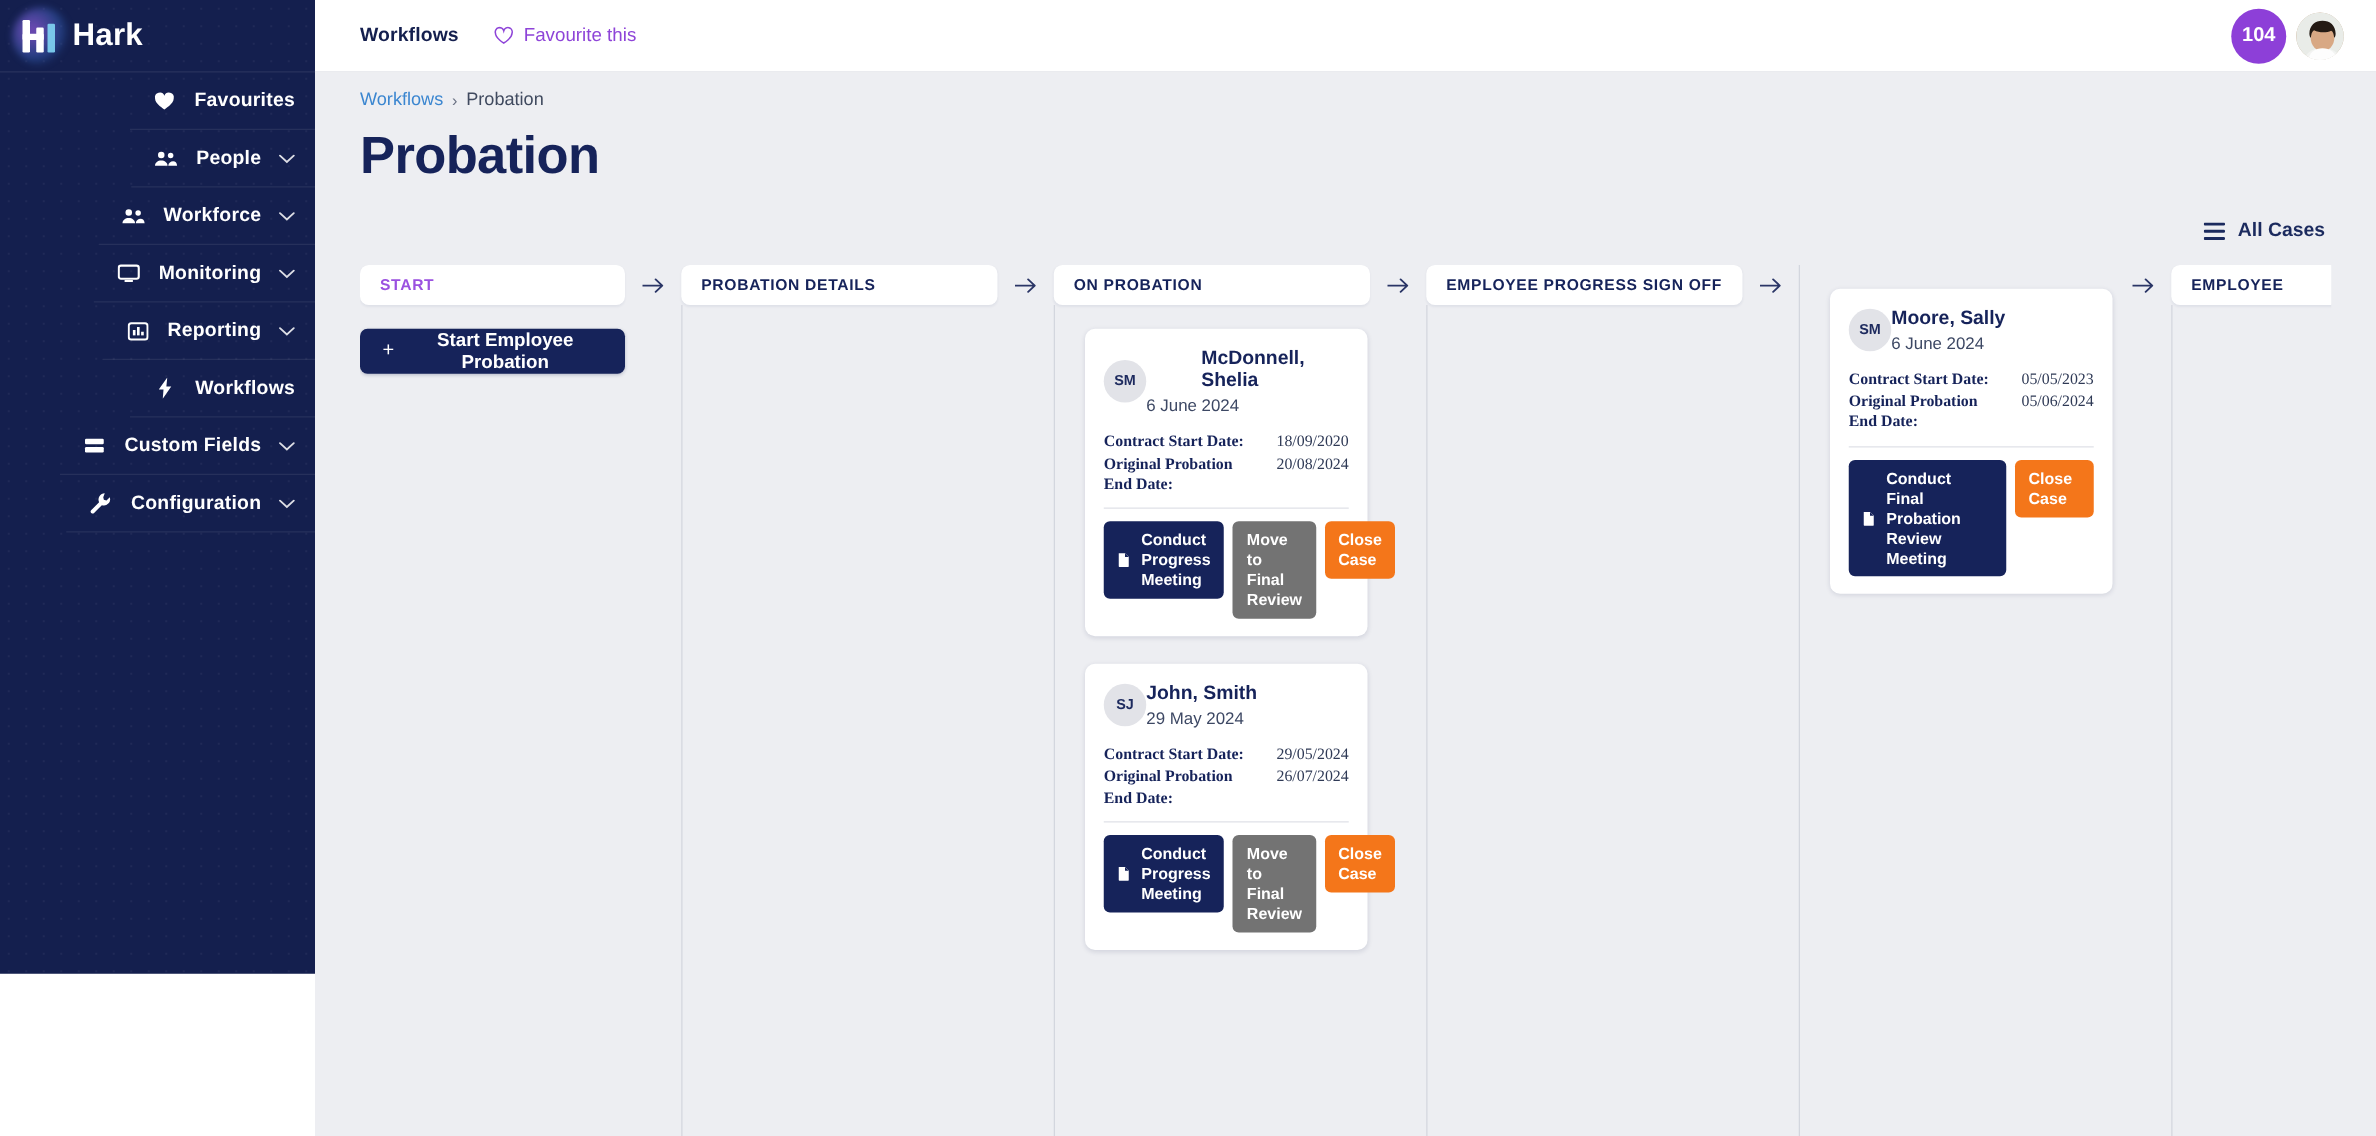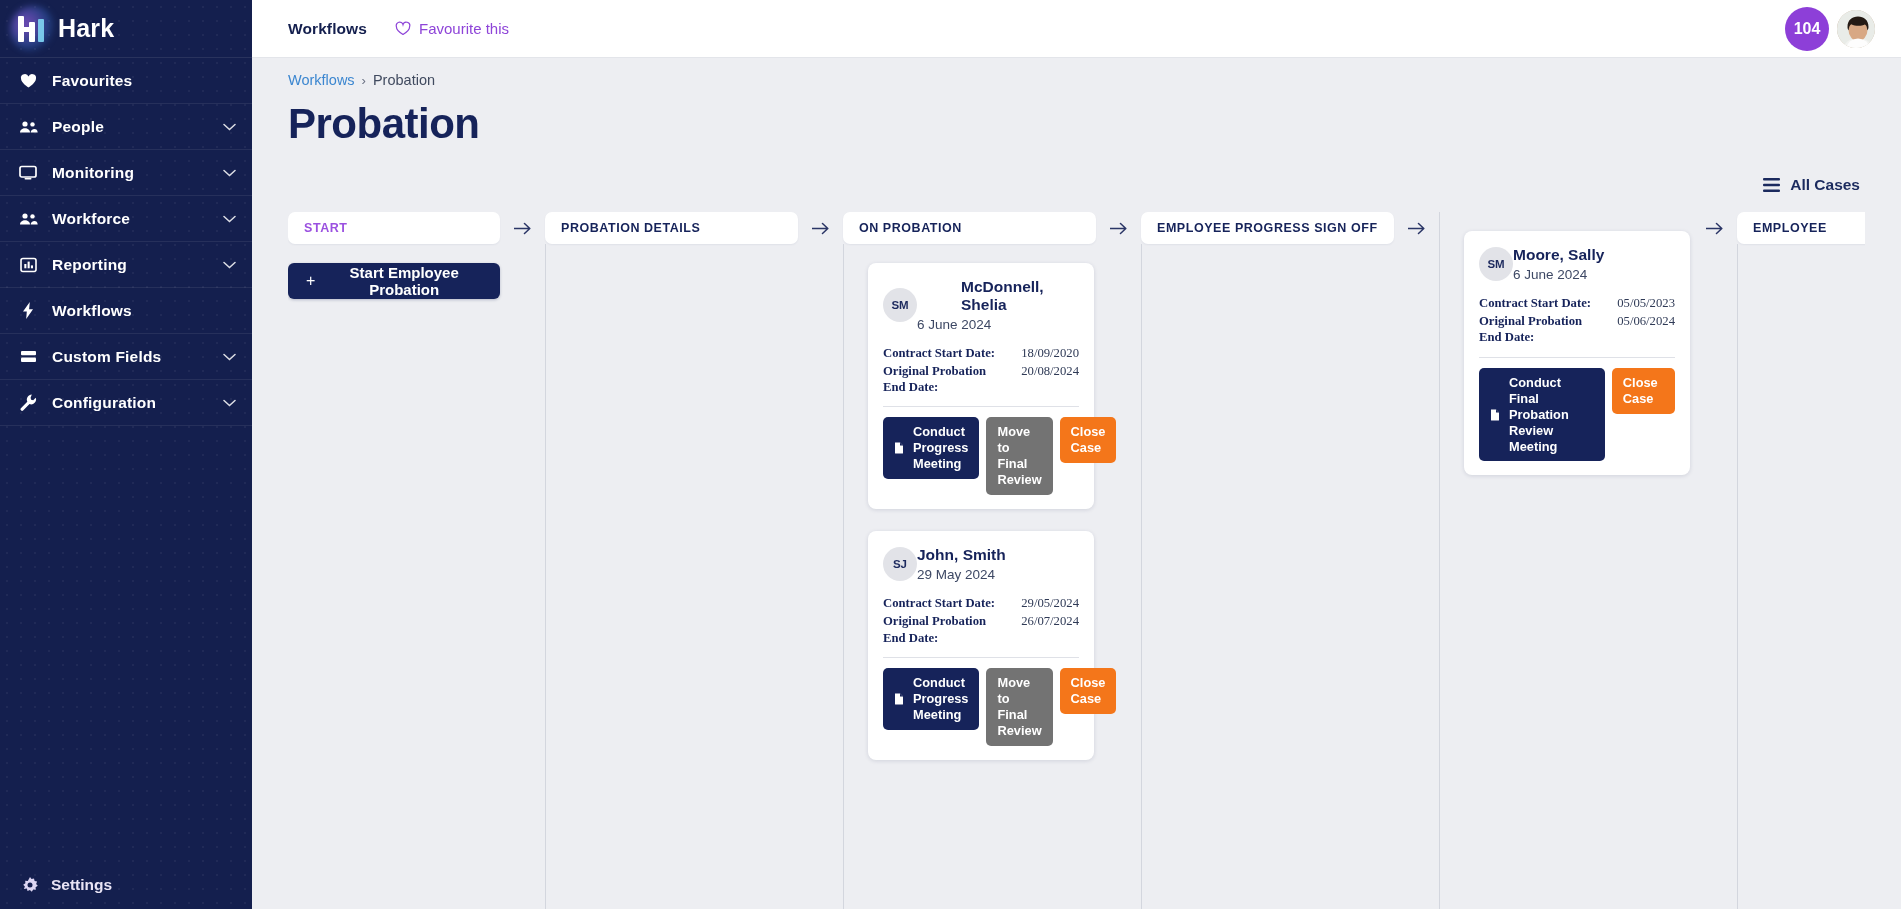--- a/index.html
+++ b/index.html
@@ -6,21 +6,21 @@
   html, body {
     width: 1901px; height: 909px;
     overflow: hidden;
     font-family: "Liberation Sans", sans-serif;
     background: #ffffff;
   }
   .app { display: flex; width: 1901px; height: 909px; }
 
   
   .sidebar {
-    width: 252px; min-width: 252px; height: 909px;
+    width: 252px; min-width: 252px; height: 779px;
     background: #141f4e;
     background-image: radial-gradient(rgba(255,255,255,0.05) 1px, transparent 1px);
     background-size: 14px 14px;
     display: flex; flex-direction: column;
     position: relative;
     color: #ffffff;
   }
   .brand {
     height: 58px; display: flex; align-items: center;
     padding-left: 14px; gap: 8px;
@@ -33,21 +33,21 @@
   .brand-mark .glow {
     position: absolute; left: -4px; top: -6px; width: 46px; height: 46px;
     border-radius: 50%;
     background: radial-gradient(circle at 35% 40%, rgba(150,90,220,.75), rgba(60,120,220,.35) 55%, rgba(20,31,78,0) 72%);
     filter: blur(3px);
   }
   .brand-mark svg { position: relative; z-index: 2; }
   .brand-name {
     font-size: 25px; font-weight: 600; letter-spacing: .2px; color: #ffffff;
   }
-  .nav { flex: 1 1 auto; display: flex; flex-direction: column; overflow: hidden; }
+  .nav { flex: 1 1 auto; display: flex; flex-direction: column; overflow: hidden; align-items: flex-end; }
   .nav-item {
     height: 46px; display: flex; align-items: center;
     padding: 0 16px 0 18px; gap: 14px;
     border-bottom: 1px solid rgba(255,255,255,0.08);
     cursor: pointer; position: relative;
   }
   .nav-ico { width: 20px; display: flex; align-items: center; justify-content: center; flex: 0 0 20px; color: #ffffff; }
   .nav-label { font-size: 15.5px; font-weight: 700; letter-spacing: .2px; color: #ffffff; flex: 1 1 auto; }
   .chev { opacity: .85; display: flex; align-items: center; }
   .nav-spacer { flex: 1 1 auto; }
@@ -201,52 +201,52 @@
         <span class="nav-label">People</span>
         <span class="chev">
           <svg width="13" height="8" viewBox="0 0 13 8">
               <path d="M1 1.5 6.5 6.5 12 1.5" stroke="#fff" stroke-width="1.5" fill="none" stroke-linecap="round"></path>
             </svg>
         </span>
       </div>
 
       <div class="nav-item">
         <span class="nav-ico">
-          <svg width="18" height="15" viewBox="0 0 18 15">
-              <rect x="1" y="1.5" width="16" height="10.5" rx="1.8" fill="none" stroke="#fff" stroke-width="1.7"></rect>
-              <rect x="5.5" y="13" width="7" height="1.5" rx=".7" fill="#fff"></rect>
-            </svg>
-        </span>
-        <span class="nav-label">Monitoring</span>
-        <span class="chev">
-          <svg width="13" height="8" viewBox="0 0 13 8">
-              <path d="M1 1.5 6.5 6.5 12 1.5" stroke="#fff" stroke-width="1.5" fill="none" stroke-linecap="round"></path>
-            </svg>
-        </span>
-      </div>
-
-      <div class="nav-item">
-        <span class="nav-ico">
           <svg width="19" height="14" viewBox="0 0 19 14">
               <circle cx="6" cy="4" r="2.6" fill="#fff"></circle>
               <circle cx="13.5" cy="4.4" r="2.2" fill="#fff"></circle>
               <path d="M1 12.5c0-2.6 2.3-4.2 5-4.2s5 1.6 5 4.2z" fill="#fff"></path>
               <path d="M11.6 12.5c.2-2.3 1.9-3.6 3.9-3.6 1.7 0 3 1 3.2 3.6z" fill="#fff"></path>
             </svg>
         </span>
         <span class="nav-label">Workforce</span>
         <span class="chev">
           <svg width="13" height="8" viewBox="0 0 13 8">
               <path d="M1 1.5 6.5 6.5 12 1.5" stroke="#fff" stroke-width="1.5" fill="none" stroke-linecap="round"></path>
             </svg>
         </span>
       </div>
 
       <div class="nav-item">
         <span class="nav-ico">
+          <svg width="18" height="15" viewBox="0 0 18 15">
+              <rect x="1" y="1.5" width="16" height="10.5" rx="1.8" fill="none" stroke="#fff" stroke-width="1.7"></rect>
+              <rect x="5.5" y="13" width="7" height="1.5" rx=".7" fill="#fff"></rect>
+            </svg>
+        </span>
+        <span class="nav-label">Monitoring</span>
+        <span class="chev">
+          <svg width="13" height="8" viewBox="0 0 13 8">
+              <path d="M1 1.5 6.5 6.5 12 1.5" stroke="#fff" stroke-width="1.5" fill="none" stroke-linecap="round"></path>
+            </svg>
+        </span>
+      </div>
+
+      <div class="nav-item">
+        <span class="nav-ico">
           <svg width="17" height="16" viewBox="0 0 17 16">
               <rect x="1" y="1.5" width="15" height="13" rx="2" fill="none" stroke="#fff" stroke-width="1.6"></rect>
               <rect x="4.3" y="7" width="2.1" height="4.3" fill="#fff"></rect>
               <rect x="7.6" y="4.6" width="2.1" height="6.7" fill="#fff"></rect>
               <rect x="10.9" y="8.4" width="2.1" height="2.9" fill="#fff"></rect>
             </svg>
         </span>
         <span class="nav-label">Reporting</span>
         <span class="chev">
           <svg width="13" height="8" viewBox="0 0 13 8">
@@ -289,29 +289,20 @@
         <span class="chev">
           <svg width="13" height="8" viewBox="0 0 13 8">
               <path d="M1 1.5 6.5 6.5 12 1.5" stroke="#fff" stroke-width="1.5" fill="none" stroke-linecap="round"></path>
             </svg>
         </span>
       </div>
 
       <div class="nav-spacer"></div>
     </nav>
 
-    <div class="settings-row">
-      <span class="nav-ico">
-        <svg width="16" height="16" viewBox="0 0 16 16">
-            <path d="M8 0 9.5 2 12 1.4l.6 2.5 2.5.6-1 2.4 1.7 1.9-2.2 1.4.2 2.6-2.6-.3-1.4 2.2-1.9-1.7-2.4 1-.6-2.5L1.9 12l1-2.4L1.2 7.7 3.4 6.3 3.2 3.7l2.6.3z" fill="#ddd6f3"></path>
-            <circle cx="8" cy="8" r="2.5" fill="#141f4e"></circle>
-          </svg>
-      </span>
-      <span class="settings-label">Settings</span>
-    </div>
   </aside>
 
   <section class="main">
 
     <header class="topbar">
       <span class="topbar-title">Workflows</span>
       <span class="fav-link">
         <span style="display:flex;align-items:center;">
           <svg width="16" height="15" viewBox="0 0 17 16">
               <path d="M8.5 14.3S1.4 10.2 1.4 5.8A3.6 3.6 0 0 1 8.5 3.9 3.6 3.6 0 0 1 15.6 5.8c0 4.4-7.1 8.5-7.1 8.5z" fill="none" stroke="#8e44d8" stroke-width="1.3"></path>

